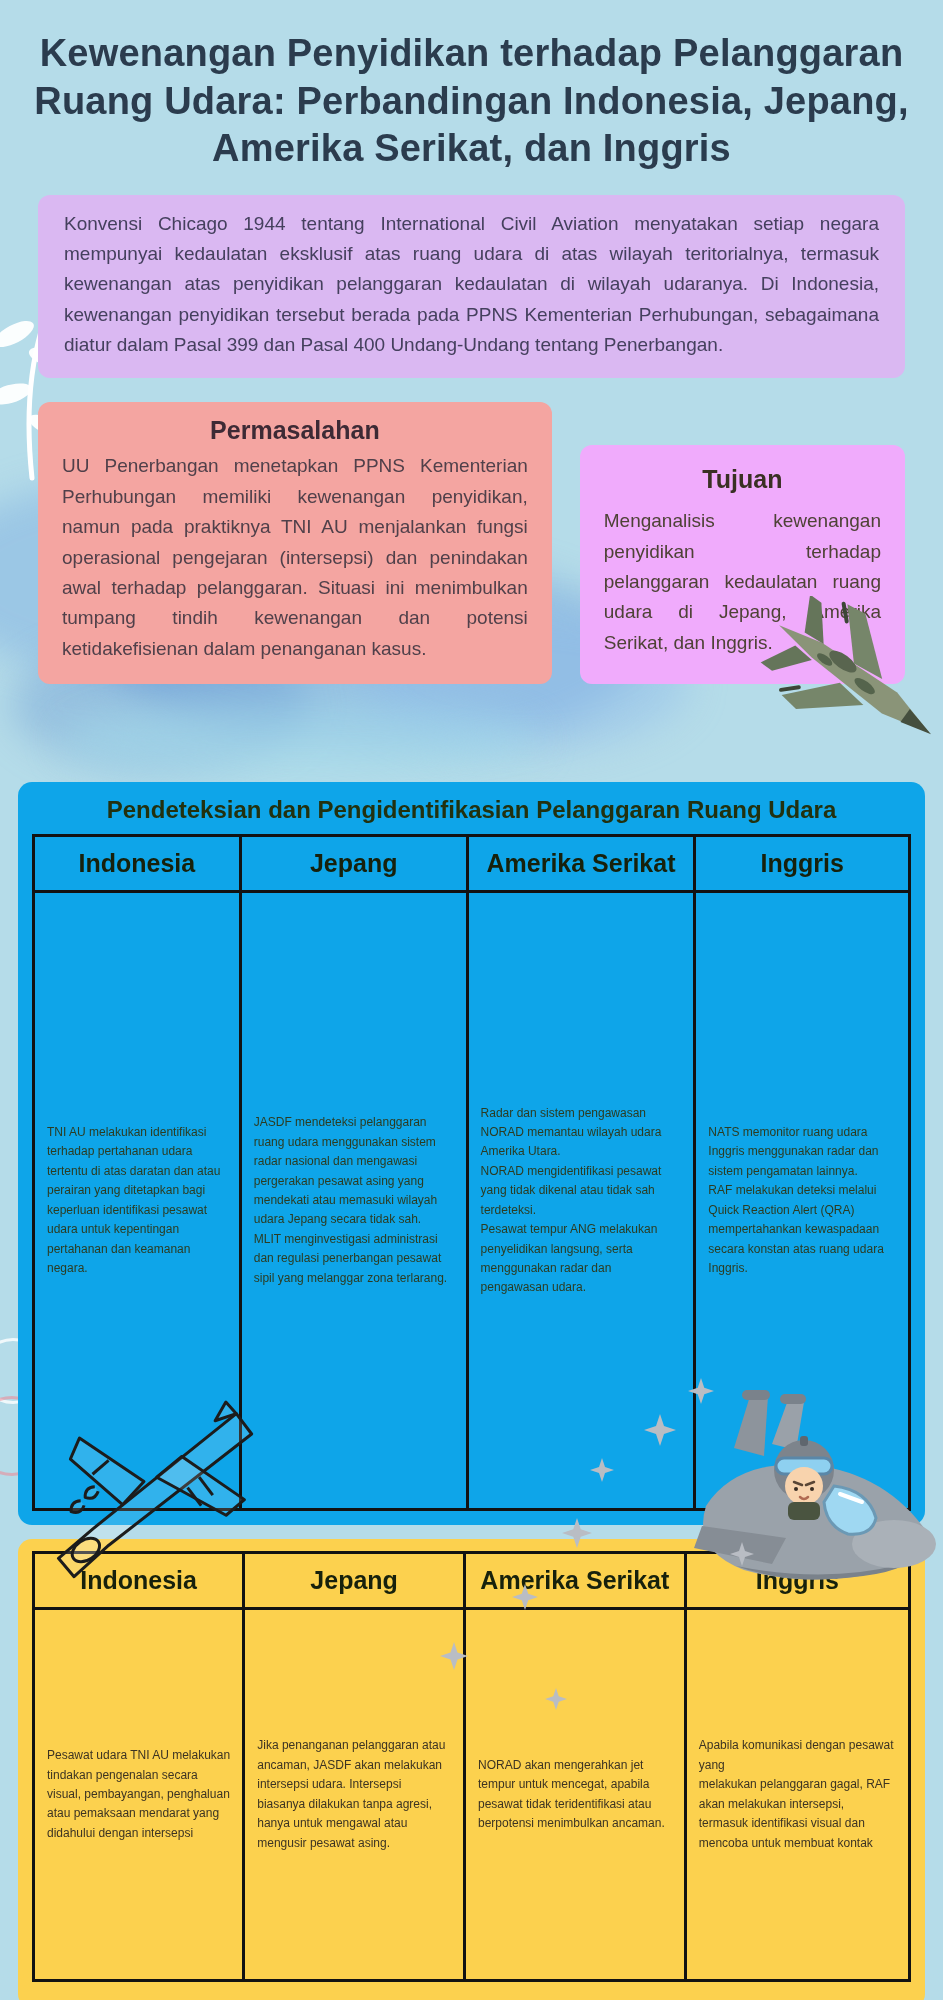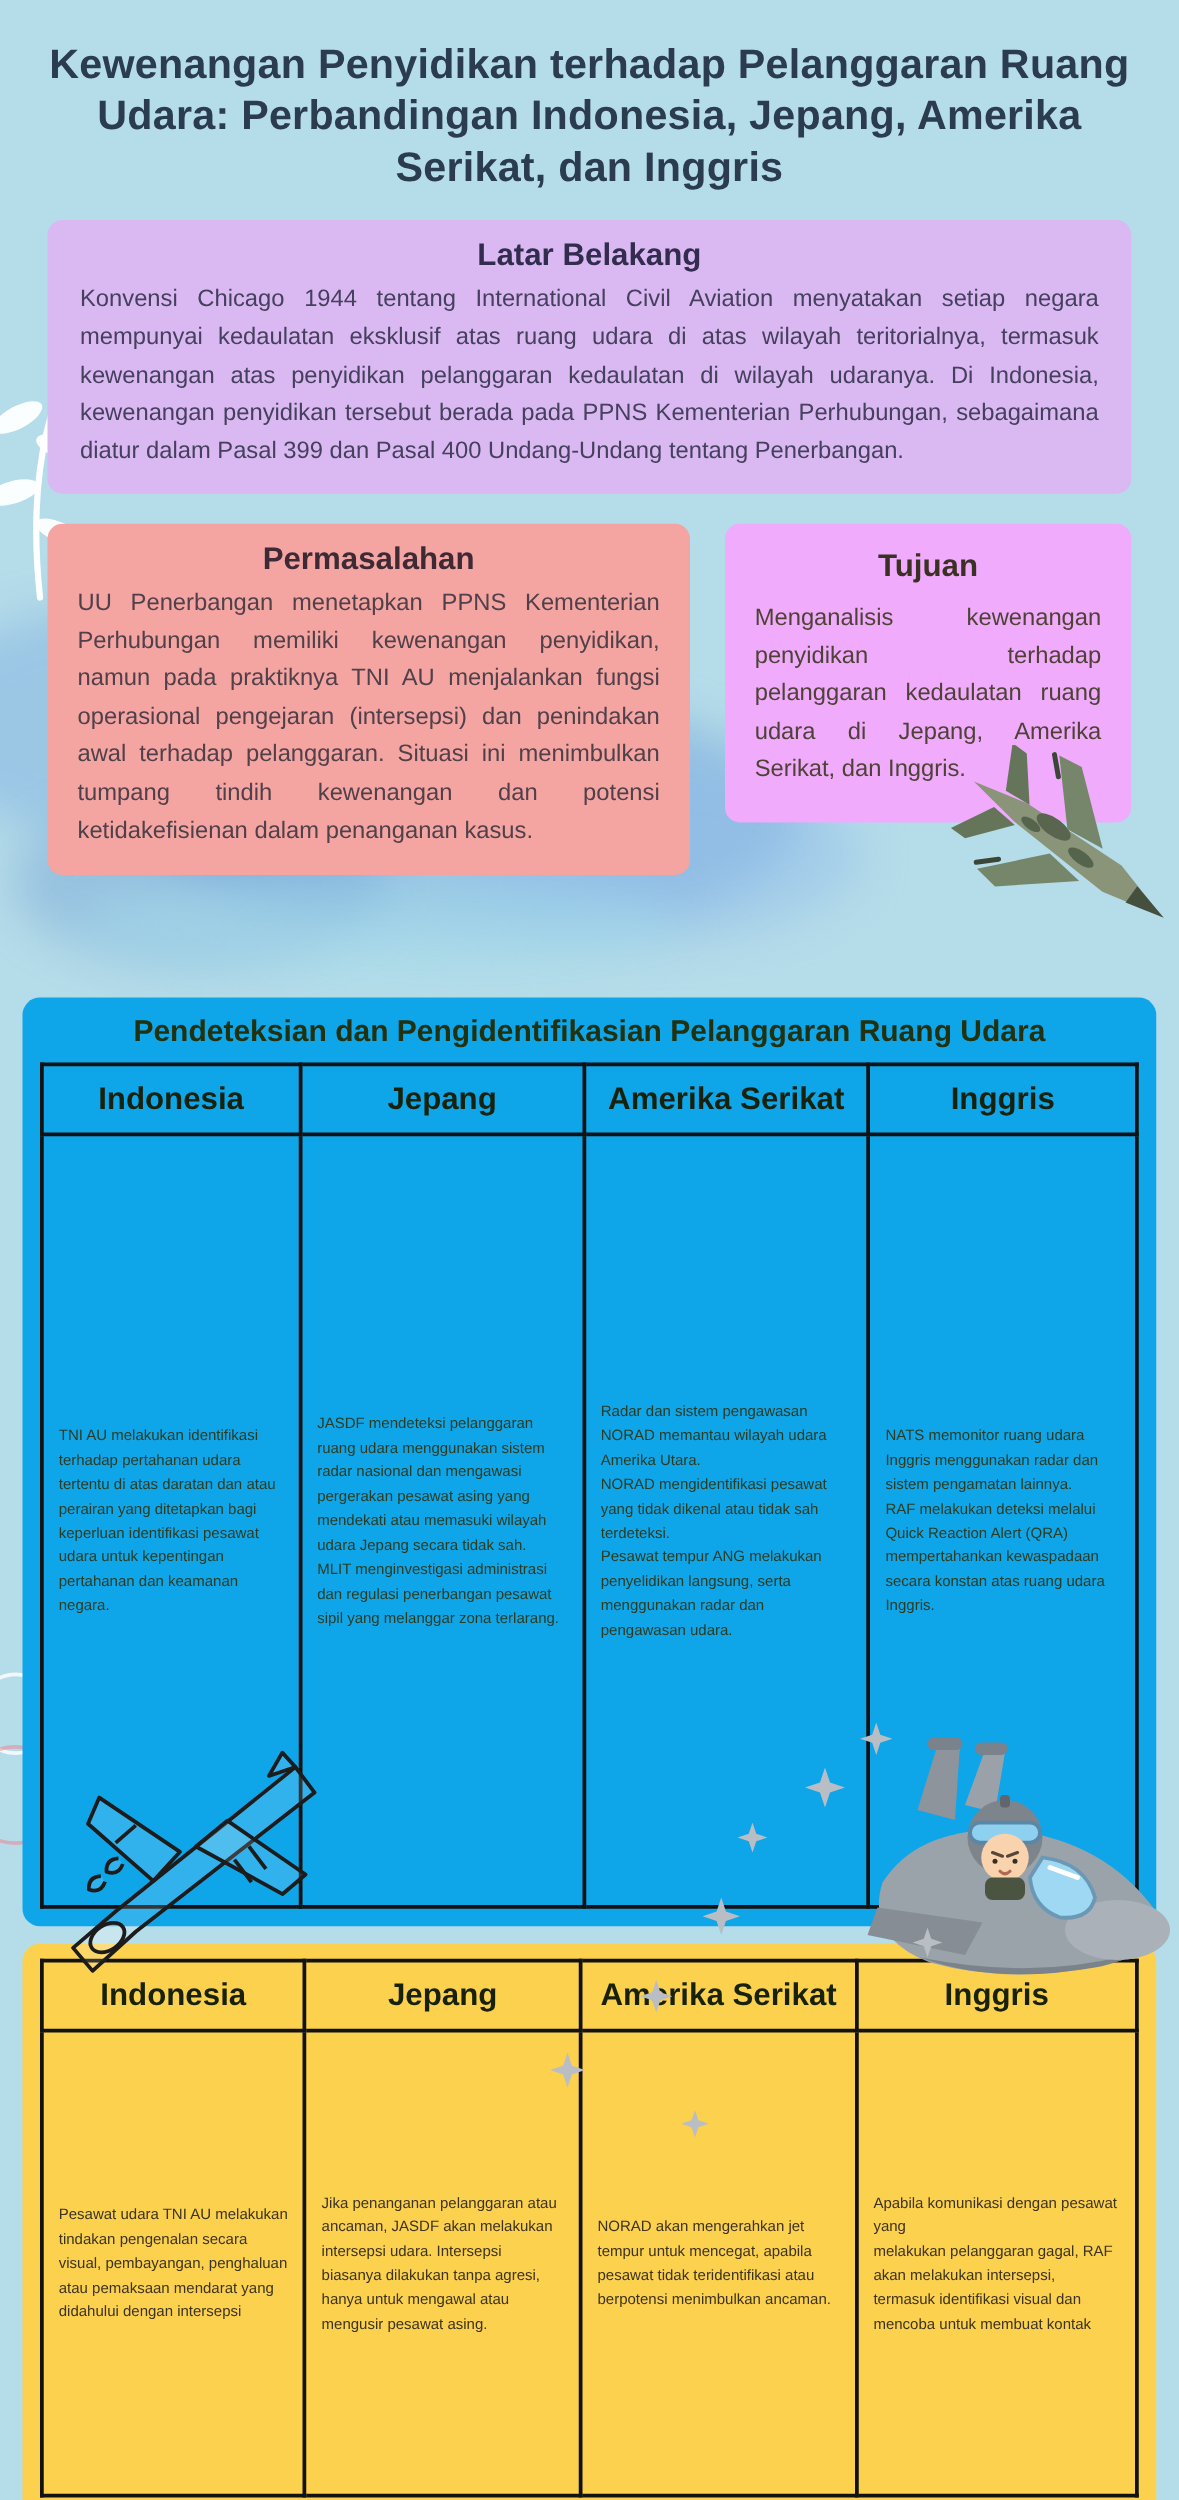--- a/index.html
+++ b/index.html
@@ -13,21 +13,21 @@
   .layer-deco{position:absolute;pointer-events:none;}
   
   .blob{position:absolute;border-radius:50%;filter:blur(18px);z-index:0;}
   
   .content{position:relative;z-index:1;}
 
   .page-title{
     margin:0;
     padding:30px 34px 0 34px;
     text-align:center;
-    font-size:33px;
+    font-size:38px;
     line-height:1.25;
     font-weight:bold;
     color:#2b3c4e;
     letter-spacing:.2px;
   }
 
   .panel{border-radius:12px;box-sizing:border-box;}
   .panel h2{
     margin:0 0 6px 0;
     text-align:center;
@@ -46,21 +46,21 @@
     background:#dab8f2;
     padding:14px 26px 18px 26px;
     color:#45405e;
   }
   .panel-latar h2{color:#322c4e;}
 
   .row-two{
     display:flex;
     gap:28px;
     margin:24px 38px 0 38px;
-    align-items:flex-start;
+    align-items:flex-end;
   }
   .panel-masalah{
     flex:1.68;
     background:#f4a5a1;
     padding:14px 24px 20px 24px;
     color:#50404a;
   }
   .panel-masalah h2{color:#3d2a35;}
   .panel-tujuan{
     flex:1;
@@ -140,21 +140,20 @@
   <ellipse cx="64" cy="72" rx="22" ry="9" fill="#ffffff" opacity=".95" transform="rotate(18 64 72)"></ellipse>
   <ellipse cx="24" cy="108" rx="22" ry="9" fill="#ffffff" opacity=".95" transform="rotate(-16 24 108)"></ellipse>
   <ellipse cx="62" cy="140" rx="21" ry="8" fill="#ffffff" opacity=".95" transform="rotate(24 62 140)"></ellipse>
 </svg>
 
 <div class="content">
 
   <h1 class="page-title">Kewenangan Penyidikan terhadap Pelanggaran Ruang Udara: Perbandingan Indonesia, Jepang, Amerika Serikat, dan Inggris</h1>
 
   <div class="panel panel-latar">
-    <h2>Latar Belakang</h2>
     <p>Konvensi Chicago 1944 tentang International Civil Aviation menyatakan setiap negara mempunyai kedaulatan eksklusif atas ruang udara di atas wilayah teritorialnya, termasuk kewenangan atas penyidikan pelanggaran kedaulatan di wilayah udaranya. Di Indonesia, kewenangan penyidikan tersebut berada pada PPNS Kementerian Perhubungan, sebagaimana diatur dalam Pasal 399 dan Pasal 400 Undang-Undang tentang Penerbangan.</p>
   </div>
 
   <div class="row-two">
     <div class="panel panel-masalah">
       <h2>Permasalahan</h2>
       <p>UU Penerbangan menetapkan PPNS Kementerian Perhubungan memiliki kewenangan penyidikan, namun pada praktiknya TNI AU menjalankan fungsi operasional pengejaran (intersepsi) dan penindakan awal terhadap pelanggaran. Situasi ini menimbulkan tumpang tindih kewenangan dan potensi ketidakefisienan dalam penanganan kasus.</p>
     </div>
     <div class="panel panel-tujuan">
       <h2>Tujuan</h2>

